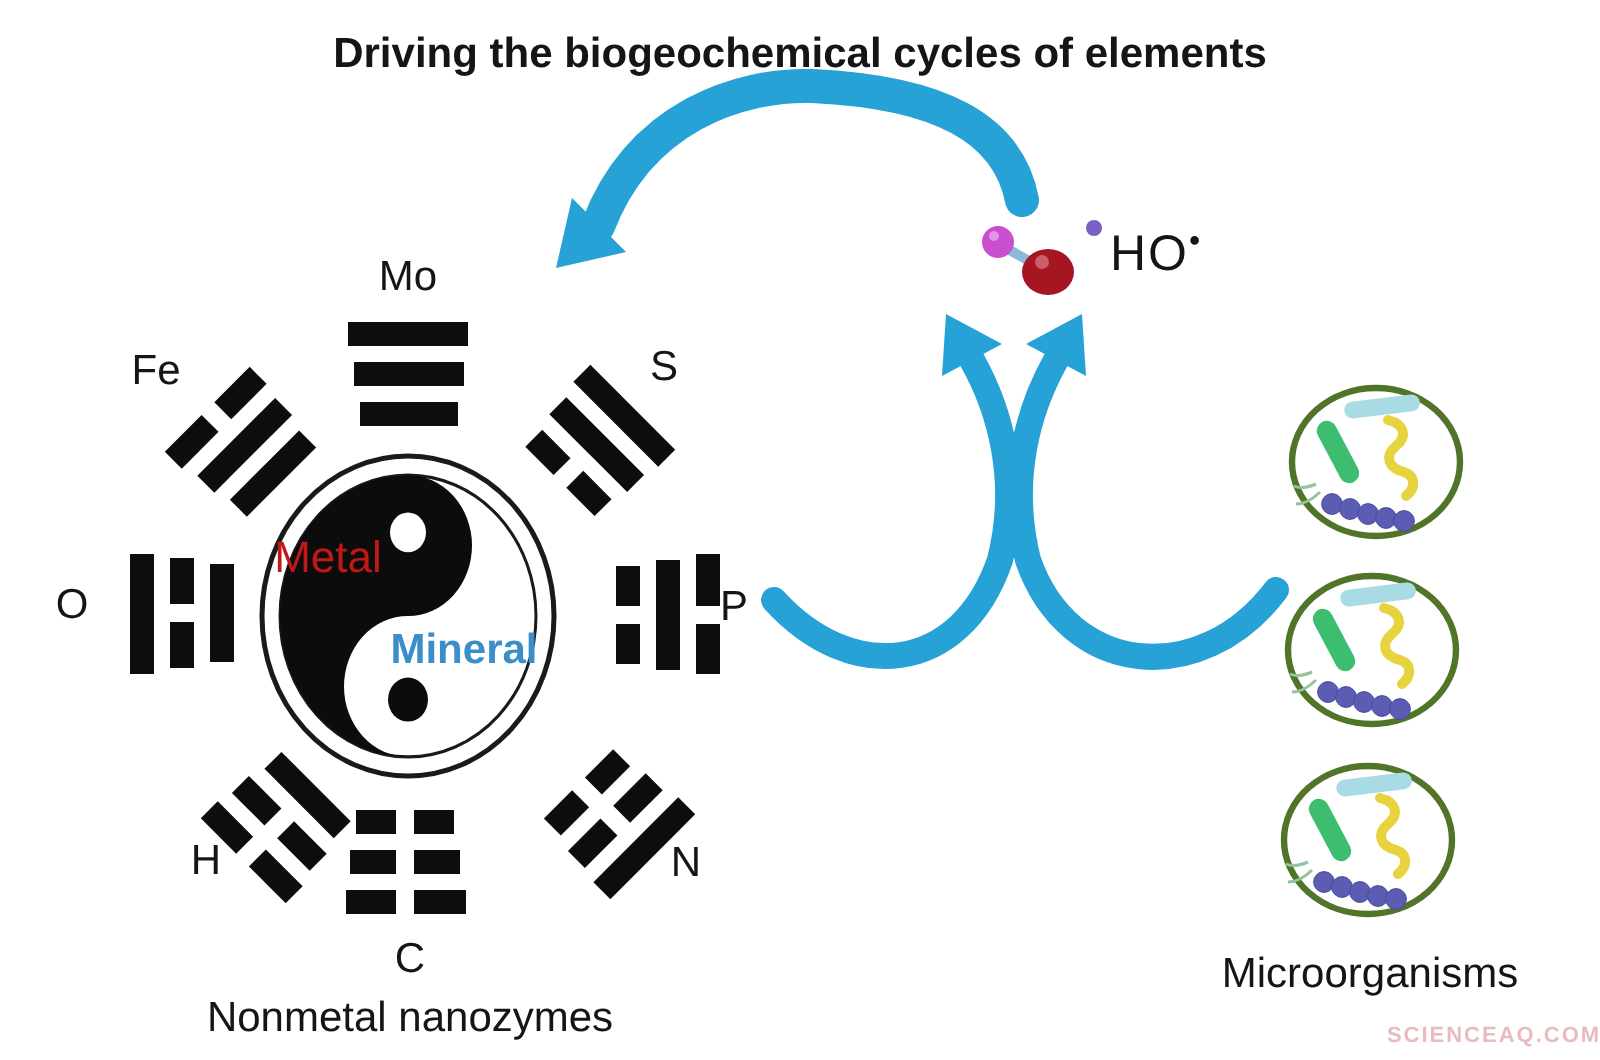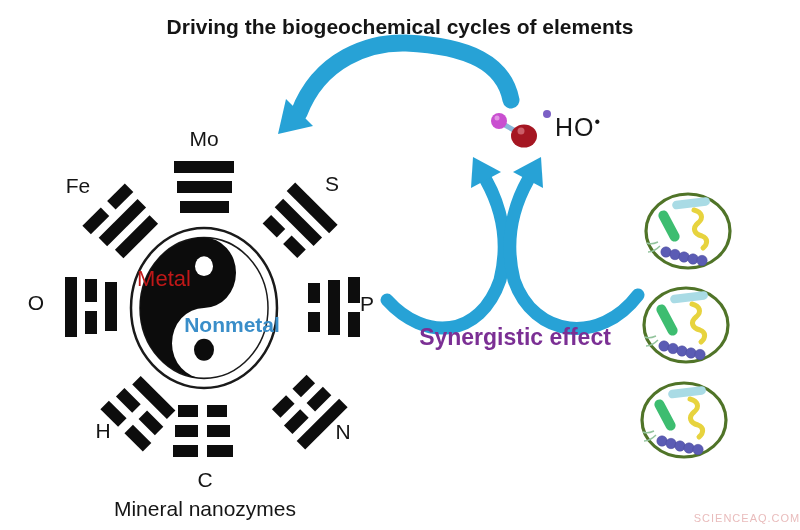--- a/index.html
+++ b/index.html
@@ -11,21 +11,21 @@
   .arrow-stroke{stroke:var(--arrow);fill:none;stroke-linecap:round;}
   .arrow-head{fill:var(--arrow);stroke:none;}
   .abs-label{position:absolute;transform:translate(-50%,-50%);white-space:nowrap;line-height:1.1;}
   .fig-title{font-size:21px;color:var(--text);font-weight:bold;}
   .ho{font-size:25px;color:var(--text);letter-spacing:1px;text-align:center;}
   .ho sup{font-size:16px;vertical-align:super;}
   .synergy{font-size:23px;font-weight:bold;color:var(--synergy);}
   .metal{font-size:22px;font-weight:normal;color:var(--metal);}
   .nonmetal{font-size:21px;font-weight:bold;color:var(--nonmetal);}
   .caption{font-size:21px;color:var(--text);}
-  .watermark{font-size:11px;letter-spacing:1px;color:var(--watermark);}
+  .watermark{font-size:11px;letter-spacing:1px;color:var(--watermark);font-weight:bold;}
   .element-label{position:absolute;transform:translate(-50%,-50%);font-size:21px;color:var(--text);white-space:nowrap;}
   .trigram{position:absolute;display:flex;flex-direction:column;row-gap:8px;align-items:center;}
   .tri-row{height:12px;display:flex;justify-content:space-between;}
   .tri-row .bar{height:12px;background:#0d0d0d;}
   
   .microbe-ring{fill:none;stroke:var(--microbe_ring);stroke-width:3.2px;}
   .microbe-capsule{fill:var(--microbe_capsule);}
   .microbe-rod{fill:var(--microbe_rod);}
   .microbe-flagella{fill:none;stroke:var(--microbe_flagella);stroke-width:1.5px;}
   .microbe-squiggle{fill:none;stroke:var(--microbe_squiggle);stroke-width:5px;stroke-linecap:round;}
@@ -206,20 +206,20 @@
       <div class="element-label" style="left: 78px; top: 186px;">Fe</div>
     </div>
 
   <div class="abs-label fig-title" style="left:400px;top:27px">Driving the biogeochemical cycles of elements</div>
 
   <div class="abs-label ho" style="left:578px;top:127px">
     <span>HO</span><sup>•</sup>
   </div>
 
   <div class="abs-label metal" style="left:164px;top:279px">Metal</div>
-  <div class="abs-label nonmetal" style="left:232px;top:325px">Nonmetal</div>
-
-  <div class="abs-label synergy" style="left:515px;top:338px">Synergistic effect</div>
-
-  <div class="abs-label caption" style="left:205px;top:509px">Mineral nanozymes</div>
+  <div class="abs-label nonmetal" style="left:232px;top:325px">Mineral</div>
+
+
+  <div class="abs-label caption" style="left:205px;top:509px">Nonmetal nanozymes</div>
+  <div class="abs-label caption" style="left:685px;top:487px">Microorganisms</div>
 
   <div class="abs-label watermark" style="left:747px;top:518px">SCIENCEAQ.COM</div>
 </div>
 
 </body></html>

